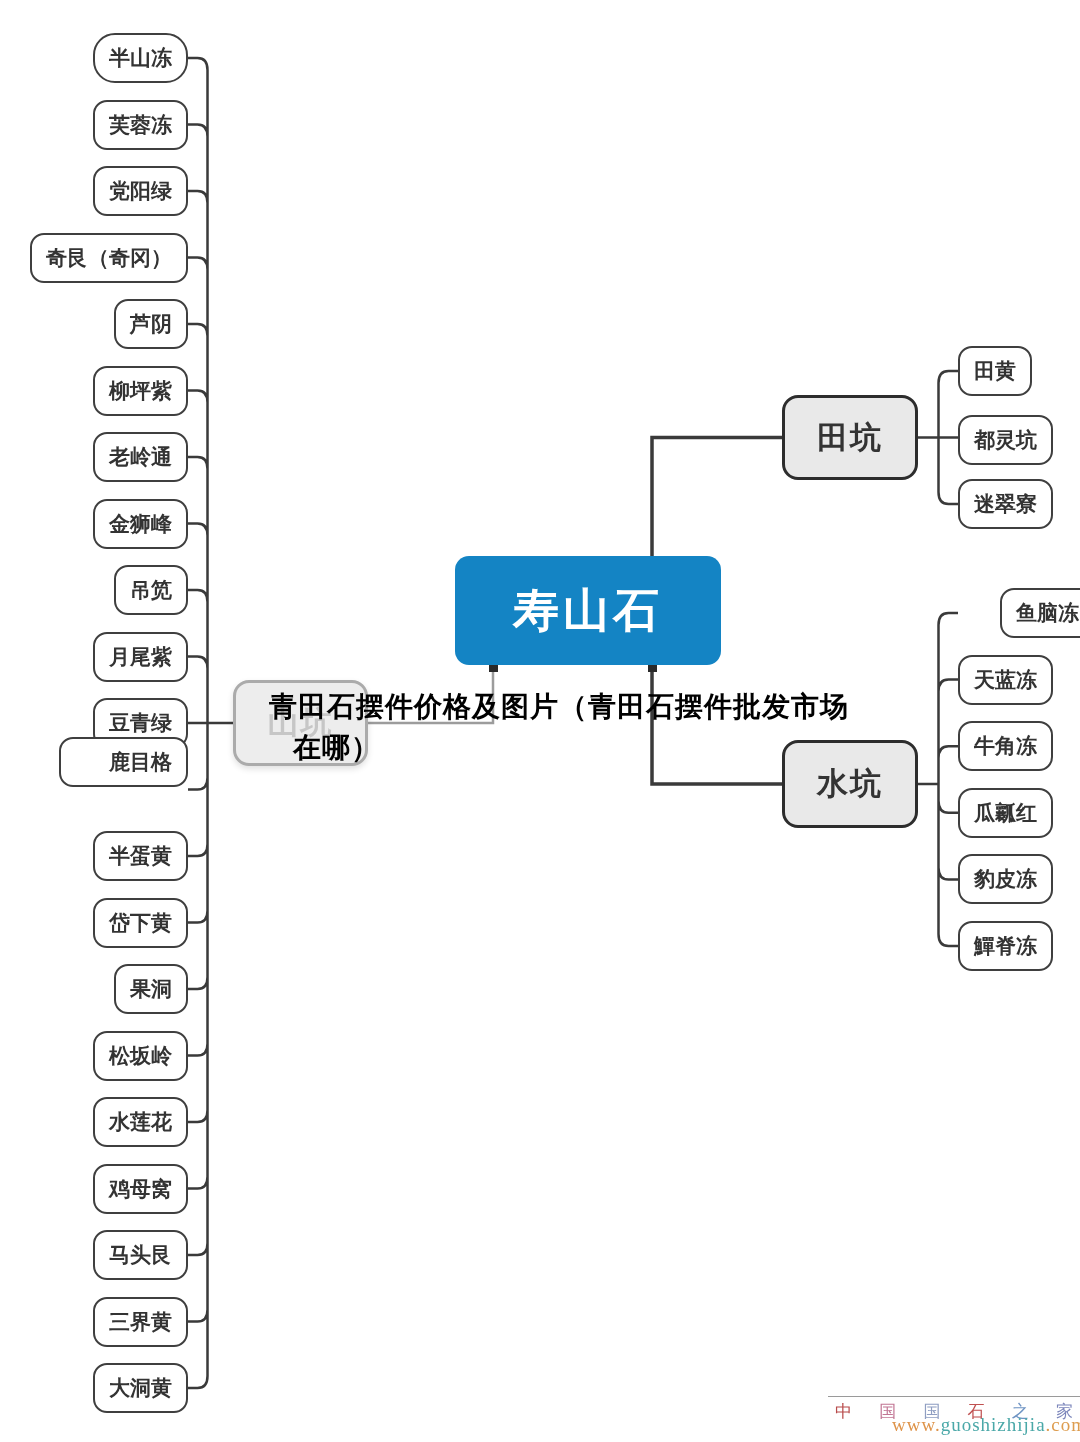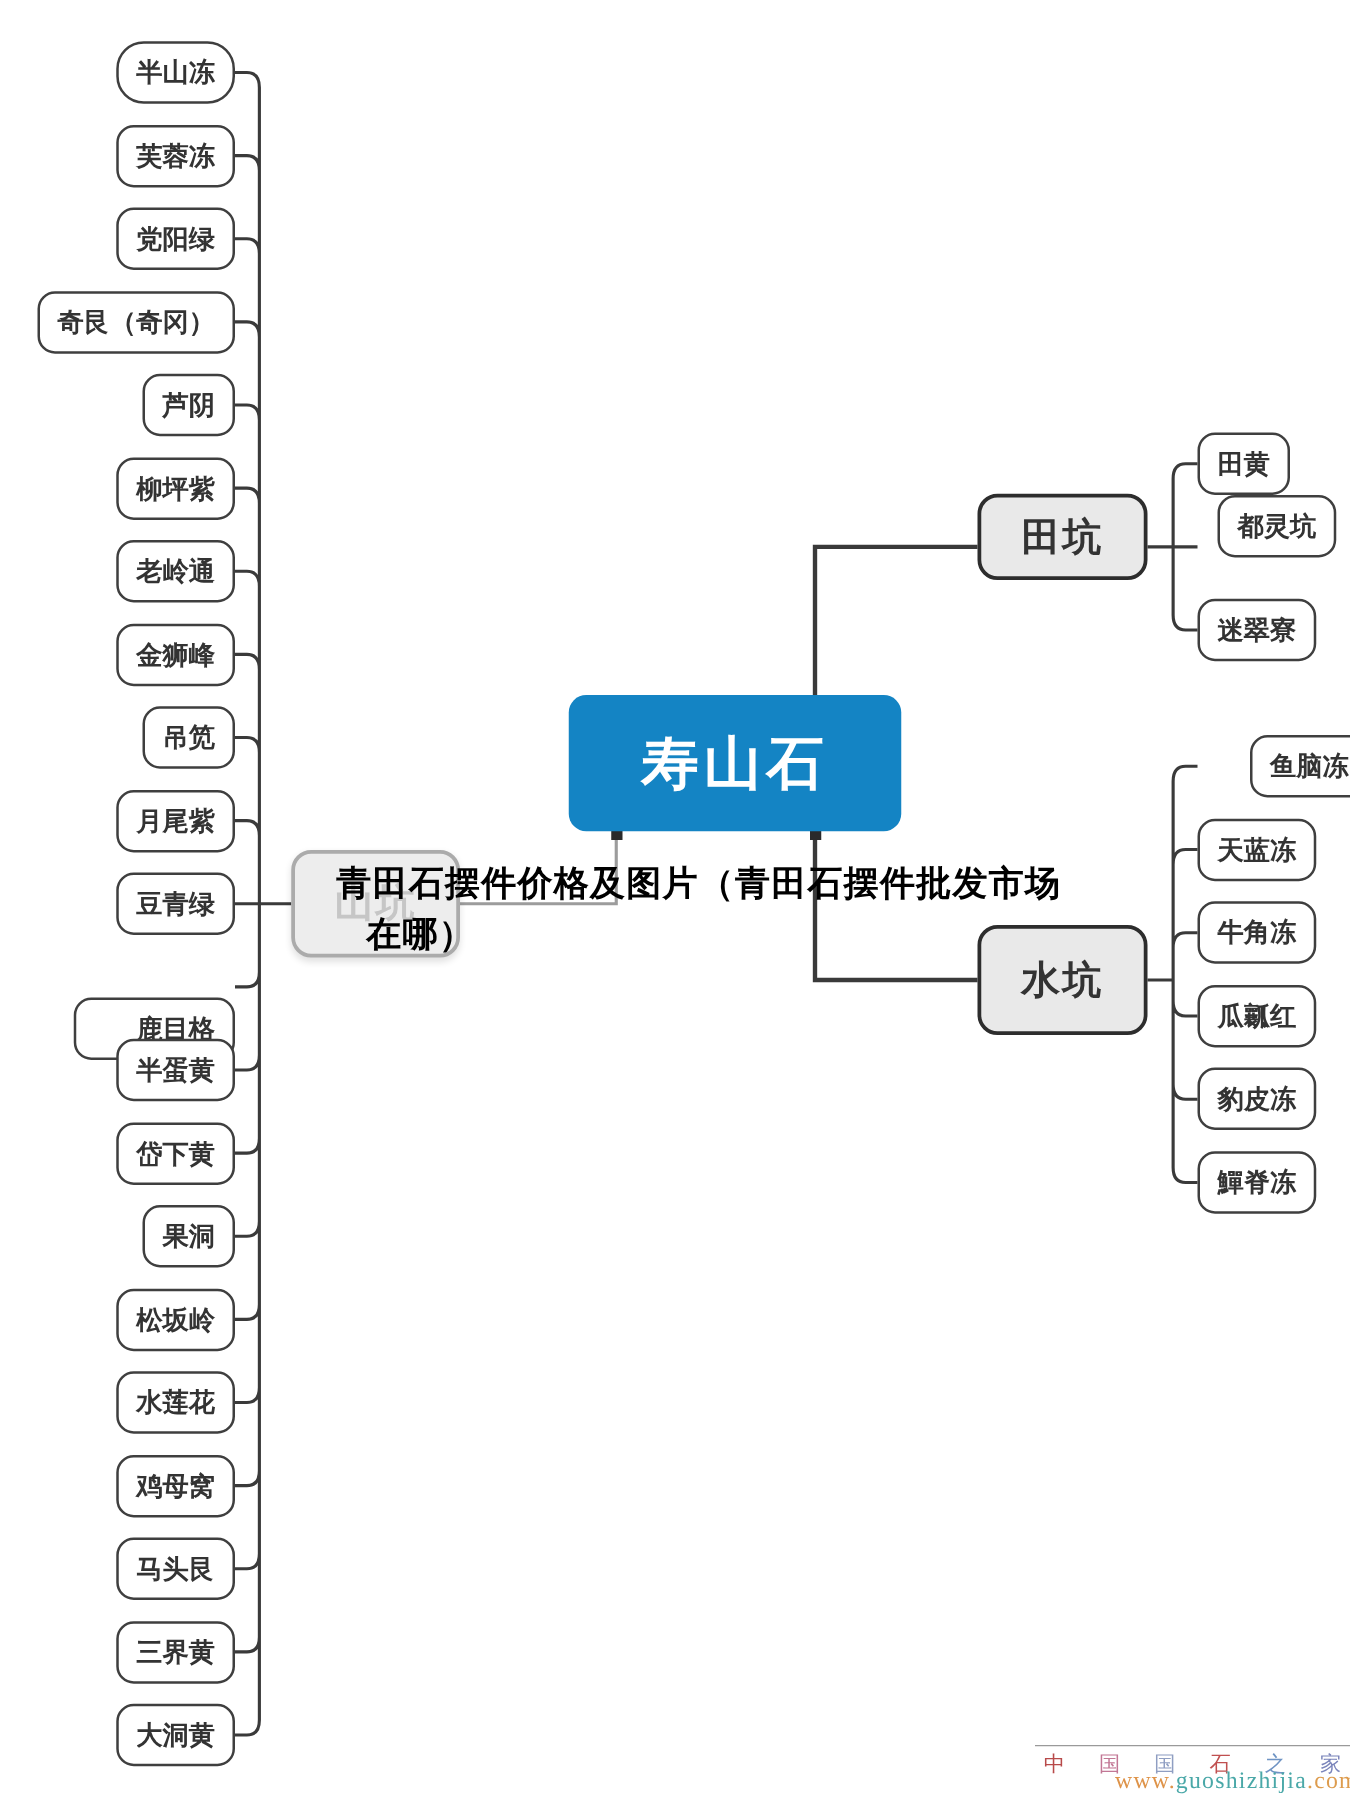--- a/index.html
+++ b/index.html
@@ -12,21 +12,21 @@
     position:absolute;box-sizing:border-box;background:#ffffff;
     border:2.5px solid #3f3f3f;border-radius:14px;
     display:flex;align-items:center;justify-content:center;
     color:#333333;font-weight:600;white-space:nowrap;z-index:1;
   }
   .leaf{height:50px;padding:0 14px;font-size:21px;}
   .branch{
     border-width:3.5px;border-color:#2d2d2d;background:#e9e9e9;
     font-size:31px;font-weight:700;border-radius:16px;letter-spacing:2px;
   }
-  #branch-tian{left:782px;top:395px;width:136px;height:69px;}
+  #branch-tian{left:782px;top:395px;width:136px;height:85px;}
   #branch-shui{left:782px;top:740px;width:136px;height:88px;}
   #branch-shan{
     left:233px;top:680px;width:135px;height:86px;
     border-color:#ababab;background:#ededed;color:#c6c6c6;
     box-shadow:0 3px 6px rgba(0,0,0,0.12);z-index:1;
   }
   #root-node{
     position:absolute;left:455px;top:556px;width:266px;height:109px;
     border-radius:14px;display:flex;align-items:center;justify-content:center;
     color:#ffffff;font-size:46px;font-weight:700;letter-spacing:4px;z-index:2;
@@ -67,34 +67,34 @@
       <div class="node leaf" style="right: 892px; top: 99.5px;">芙蓉冻</div>
       <div class="node leaf" style="right: 892px; top: 166px;">党阳绿</div>
       <div class="node leaf" style="right: 892px; top: 232.5px;">奇艮（奇冈）</div>
       <div class="node leaf" style="right: 892px; top: 299px;">芦阴</div>
       <div class="node leaf" style="right: 892px; top: 365.5px;">柳坪紫</div>
       <div class="node leaf" style="right: 892px; top: 432px;">老岭通</div>
       <div class="node leaf" style="right: 892px; top: 498.5px;">金狮峰</div>
       <div class="node leaf" style="right: 892px; top: 565px;">吊笕</div>
       <div class="node leaf" style="right: 892px; top: 631.5px;">月尾紫</div>
       <div class="node leaf" style="right: 892px; top: 698px;">豆青绿</div>
-      <div class="node leaf" style="right: 892px; top: 798px; padding-left: 48px;">鹿目格</div>
+      <div class="node leaf" style="right: 892px; top: 737px; padding-left: 48px;">鹿目格</div>
       <div class="node leaf" style="right: 892px; top: 831px;">半蛋黄</div>
       <div class="node leaf" style="right: 892px; top: 897.5px;">岱下黄</div>
       <div class="node leaf" style="right: 892px; top: 964px;">果洞</div>
       <div class="node leaf" style="right: 892px; top: 1030.5px;">松坂岭</div>
       <div class="node leaf" style="right: 892px; top: 1097px;">水莲花</div>
       <div class="node leaf" style="right: 892px; top: 1163.5px;">鸡母窝</div>
       <div class="node leaf" style="right: 892px; top: 1230px;">马头艮</div>
       <div class="node leaf" style="right: 892px; top: 1296.5px;">三界黄</div>
       <div class="node leaf" style="right: 892px; top: 1363px;">大洞黄</div>
     </div>
   <div id="tian-col">
       <div class="node leaf" style="left: 958px; top: 346px;">田黄</div>
-      <div class="node leaf" style="left: 958px; top: 396px; margin-left: 16px;">都灵坑</div>
+      <div class="node leaf" style="left: 958px; top: 415px;">都灵坑</div>
       <div class="node leaf" style="left: 958px; top: 479px;">迷翠寮</div>
     </div>
   <div id="shui-col">
       <div class="node leaf" style="left: 1000px; top: 588px;">鱼脑冻</div>
       <div class="node leaf" style="left: 958px; top: 654.6px;">天蓝冻</div>
       <div class="node leaf" style="left: 958px; top: 721.2px;">牛角冻</div>
       <div class="node leaf" style="left: 958px; top: 787.8px;">瓜瓤红</div>
       <div class="node leaf" style="left: 958px; top: 854.4px;">豹皮冻</div>
       <div class="node leaf" style="left: 958px; top: 921px; text-align: right;">鱓脊冻</div>
     </div>

